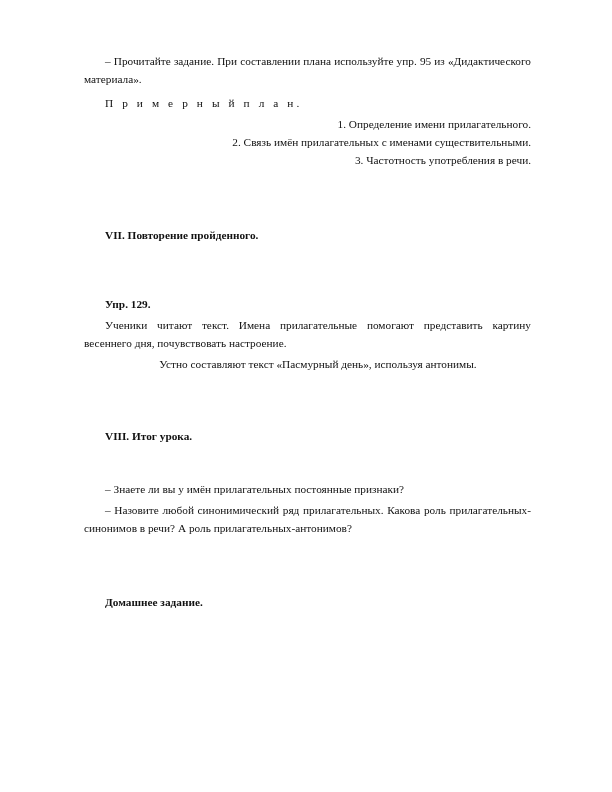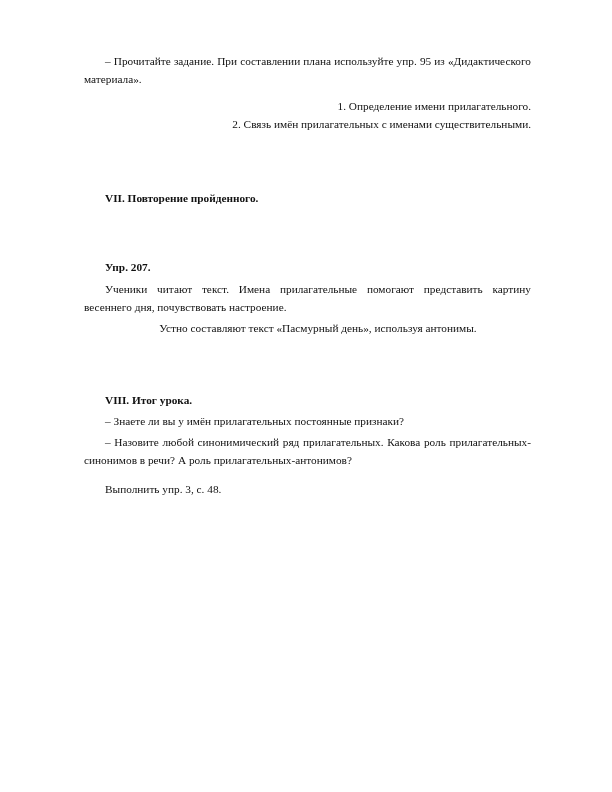--- a/index.html
+++ b/index.html
@@ -66,55 +66,57 @@
 </head>
 <body>
 
 <div class="page">
   <div class="content">
 
     <p class="para-indent">– Прочитайте задание. При составлении плана используйте упр. 95 из «Дидактического материала».</p>
 
     <div class="gap-md"></div>
 
+    <p class="spaced">П р и м е р н ы й   п л а н.</p>
 
     <div class="gap-sm"></div>
 
     <p class="list-item">1. Определение имени прилагательного.</p>
     <p class="list-item">2. Связь имён прилагательных с именами существительными.</p>
+    <p class="list-item">3. Частотность употребления в речи.</p>
 
     <div class="gap-lg"></div>
 
     <p class="heading">VII. Повторение пройденного.</p>
 
     <div class="gap-sm"></div>
 
-    <p class="heading">Упр. 207.</p>
+    <p class="heading">Упр. 129.</p>
 
     <div class="gap-sm"></div>
 
     <p class="para-indent">Ученики читают текст. Имена прилагательные помогают представить картину весеннего дня, почувствовать настроение.</p>
 
     <div class="gap-sm"></div>
 
     <p class="line-nojust" style="text-indent:21px;text-align:center;">Устно составляют текст «Пасмурный день», используя антонимы.</p>
 
     <div class="gap-md"></div>
 
     <p class="heading">VIII. Итог урока.</p>
 
     <div class="gap-sm"></div>
 
-    <p class="line-nojust" style="text-indent:21px;">– Знаете ли вы у имён прилагательных постоянные признаки?</p>
+    <p class="line-nojust" style="text-indent:21px;margin-top:32px;">– Знаете ли вы у имён прилагательных постоянные признаки?</p>
 
     <div class="gap-sm"></div>
 
     <p class="para-indent">– Назовите любой синонимический ряд прилагательных. Какова роль прилагательных-синонимов в речи? А роль прилагательных-антонимов?</p>
 
     <div class="gap-lg"></div>
 
+    <p class="heading">Домашнее задание.</p>
 
     <div class="gap-sm"></div>
 
-    <p class="line-nojust" style="text-indent:21px;">Выполнить упр. 3, с. 48.</p>
 
   </div>
 </div>
 
 </body></html>

